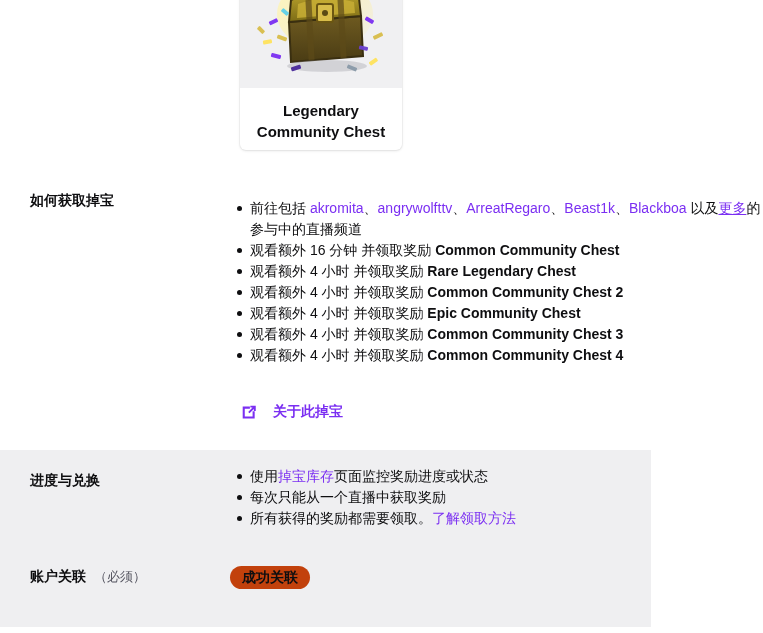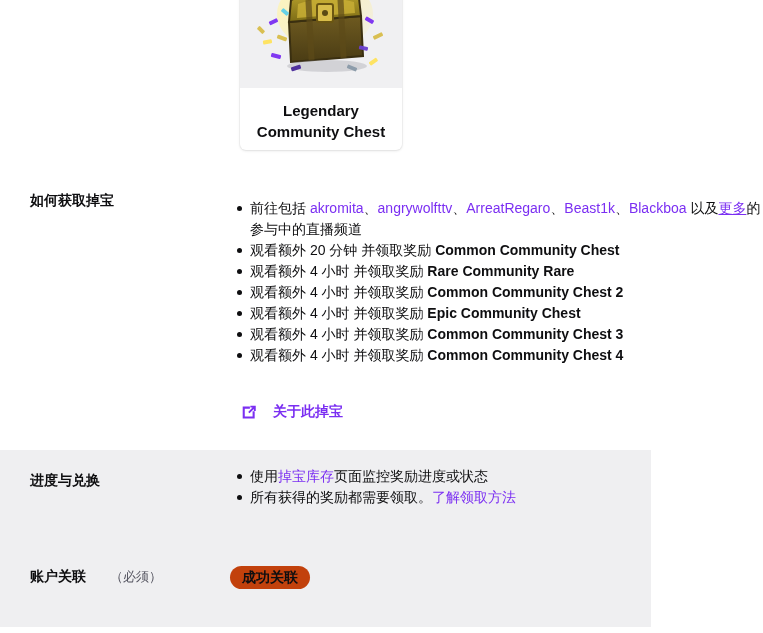--- a/index.html
+++ b/index.html
@@ -53,21 +53,21 @@
     position: absolute;
     left: 30px;
     font-size: 14px;
     font-weight: bold;
     color: #0e0e10;
     white-space: nowrap;
   }
   .sec-label .optional {
     font-weight: normal;
     color: #53535f;
-    margin-left: 24px;
+    margin-left: 8px;
     font-size: 13px;
   }
   .sec-body { position: absolute; left: 232px; right: 0; }
 
   ul.bullets { margin: 0; padding: 0 0 0 18px; list-style: none; }
   ul.bullets li {
     position: relative;
     font-size: 14px;
     line-height: 21px;
     color: #0e0e10;
@@ -185,23 +185,23 @@
     </div>
   </div>
 
   <div class="section" style="left:0; top:186px; width:763px;">
     <div class="sec-label" style="top:6px;">如何获取掉宝</div>
     <div class="sec-body" style="top:12px;">
       <ul class="bullets">
 
         <li class="wrap" style="max-width:531px;"><span>前往包括 </span><a class="link">akromita</a><span>、</span><a class="link">angrywolfttv</a><span>、</span><a class="link">ArreatRegaro</a><span>、</span><a class="link">Beast1k</a><span>、</span><a class="link">Blackboa</a><span> 以及</span><a class="link ul">更多</a><span>的参与中的直播频道</span></li>
 
-        <li><span>观看额外 20 分钟 并领取奖励 </span><span class="bold">Common Community Chest</span></li>
-
-        <li><span>观看额外 4 小时 并领取奖励 </span><span class="bold">Rare Community Rare</span></li>
+        <li><span>观看额外 16 分钟 并领取奖励 </span><span class="bold">Common Community Chest</span></li>
+
+        <li><span>观看额外 4 小时 并领取奖励 </span><span class="bold">Rare Legendary Chest</span></li>
 
         <li><span>观看额外 4 小时 并领取奖励 </span><span class="bold">Common Community Chest 2</span></li>
 
         <li><span>观看额外 4 小时 并领取奖励 </span><span class="bold">Epic Community Chest</span></li>
 
         <li><span>观看额外 4 小时 并领取奖励 </span><span class="bold">Common Community Chest 3</span></li>
 
         <li><span>观看额外 4 小时 并领取奖励 </span><span class="bold">Common Community Chest 4</span></li>
 
 
@@ -215,20 +215,21 @@
       <path d="M11.5 3 L17.5 3 L17.5 9 L15.4 9 L15.4 6.6 L10.6 11.4 L9.1 9.9 L13.9 5.1 L11.5 5.1 Z" fill="#7b2ff2"></path>
     </svg>
     <span>关于此掉宝</span>
   </a>
 
   <div class="section" style="left:0; top:466px; width:763px;">
     <div class="sec-label" style="top:6px;">进度与兑换</div>
     <div class="sec-body" style="top:0;">
       <ul class="bullets">
         <li><span>使用</span><a class="link">掉宝库存</a><span>页面监控奖励进度或状态</span></li>
+        <li><span>每次只能从一个直播中获取奖励</span></li>
         <li><span>所有获得的奖励都需要领取。</span><a class="link">了解领取方法</a></li>
       </ul>
     </div>
   </div>
 
   <div class="section" style="left:0; top:564px; width:763px;">
     <div class="sec-label" style="top:4px;"><span>账户关联</span><span class="optional">（必须）</span></div>
     <div class="badge" style="top:2px;">成功关联</div>
   </div>
 

